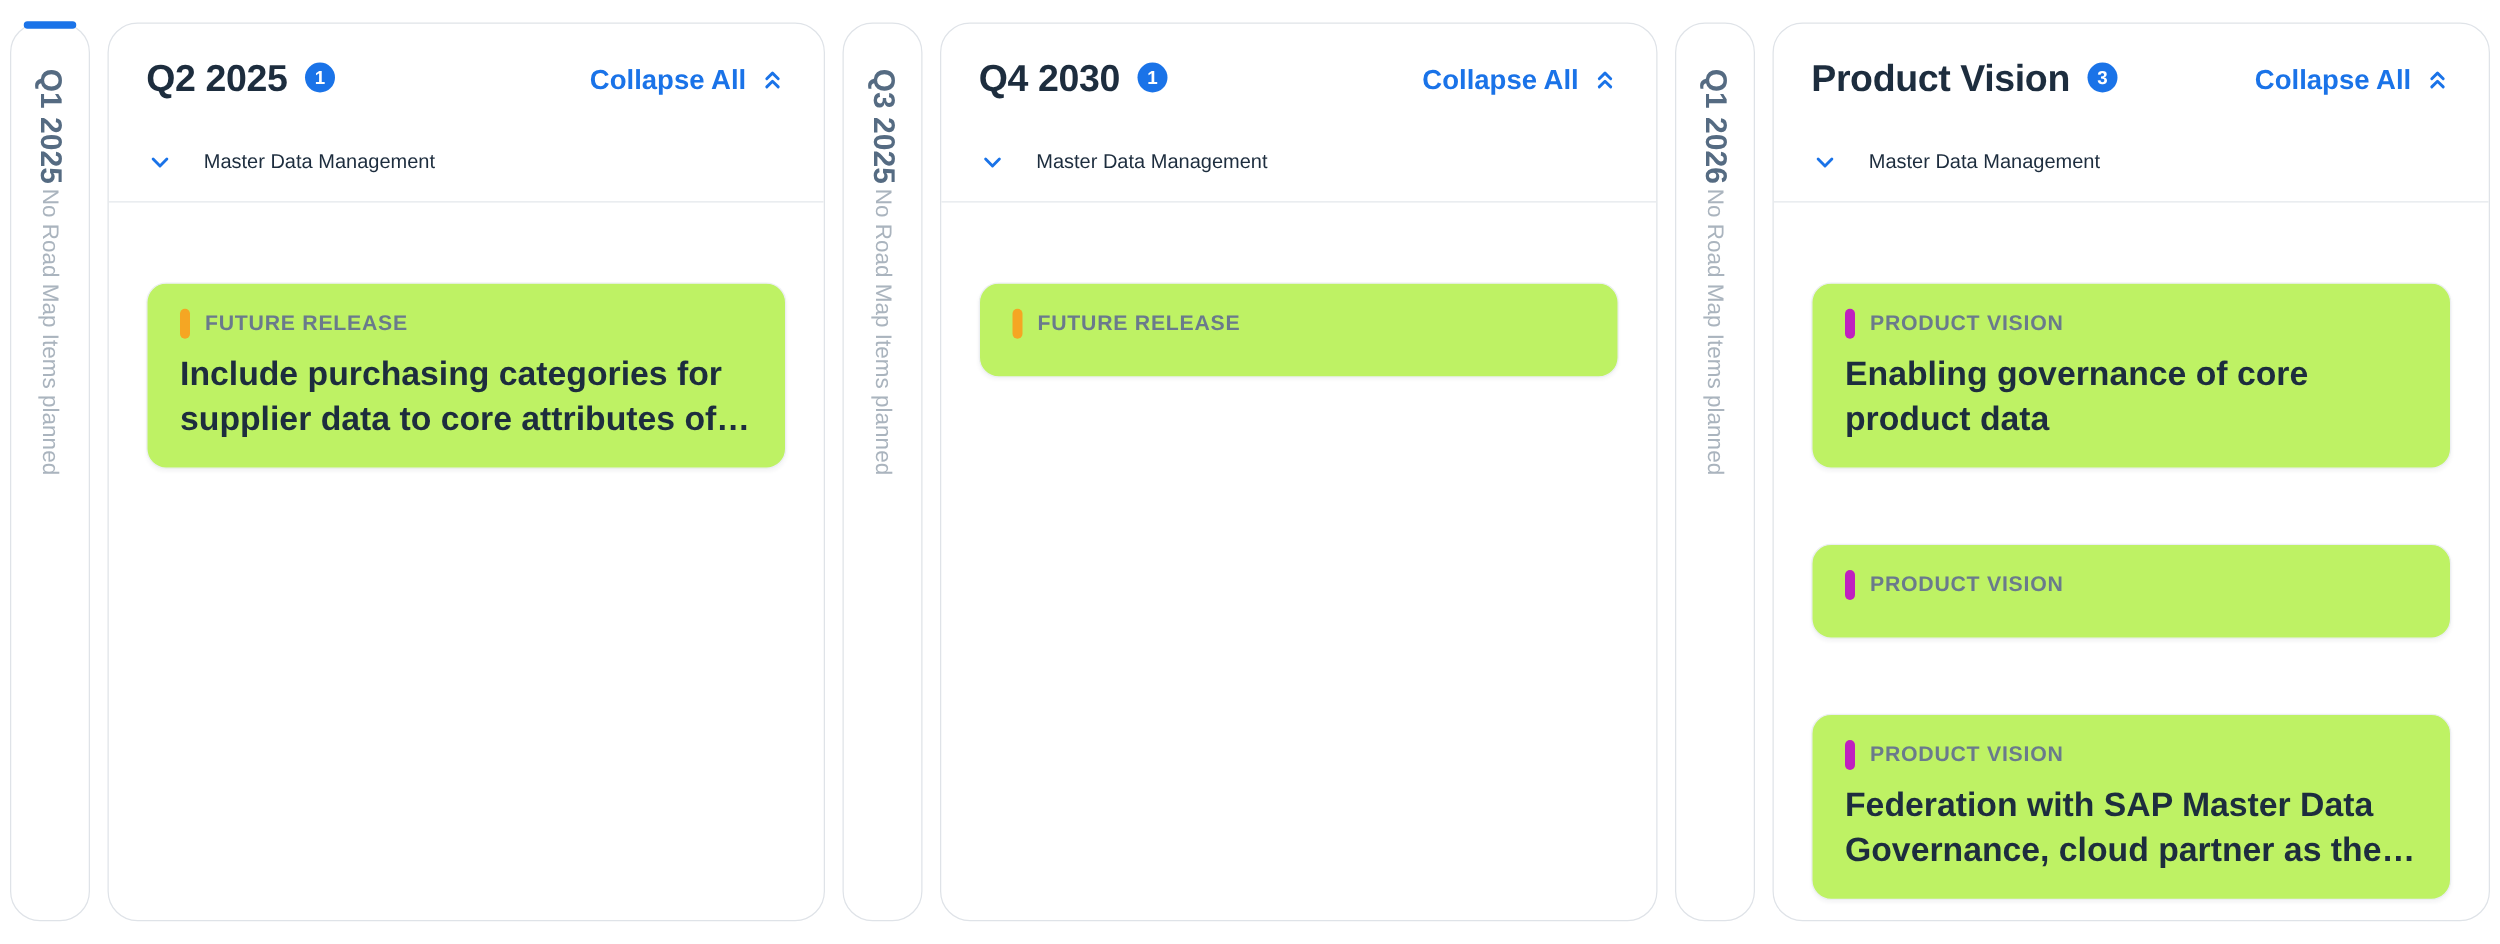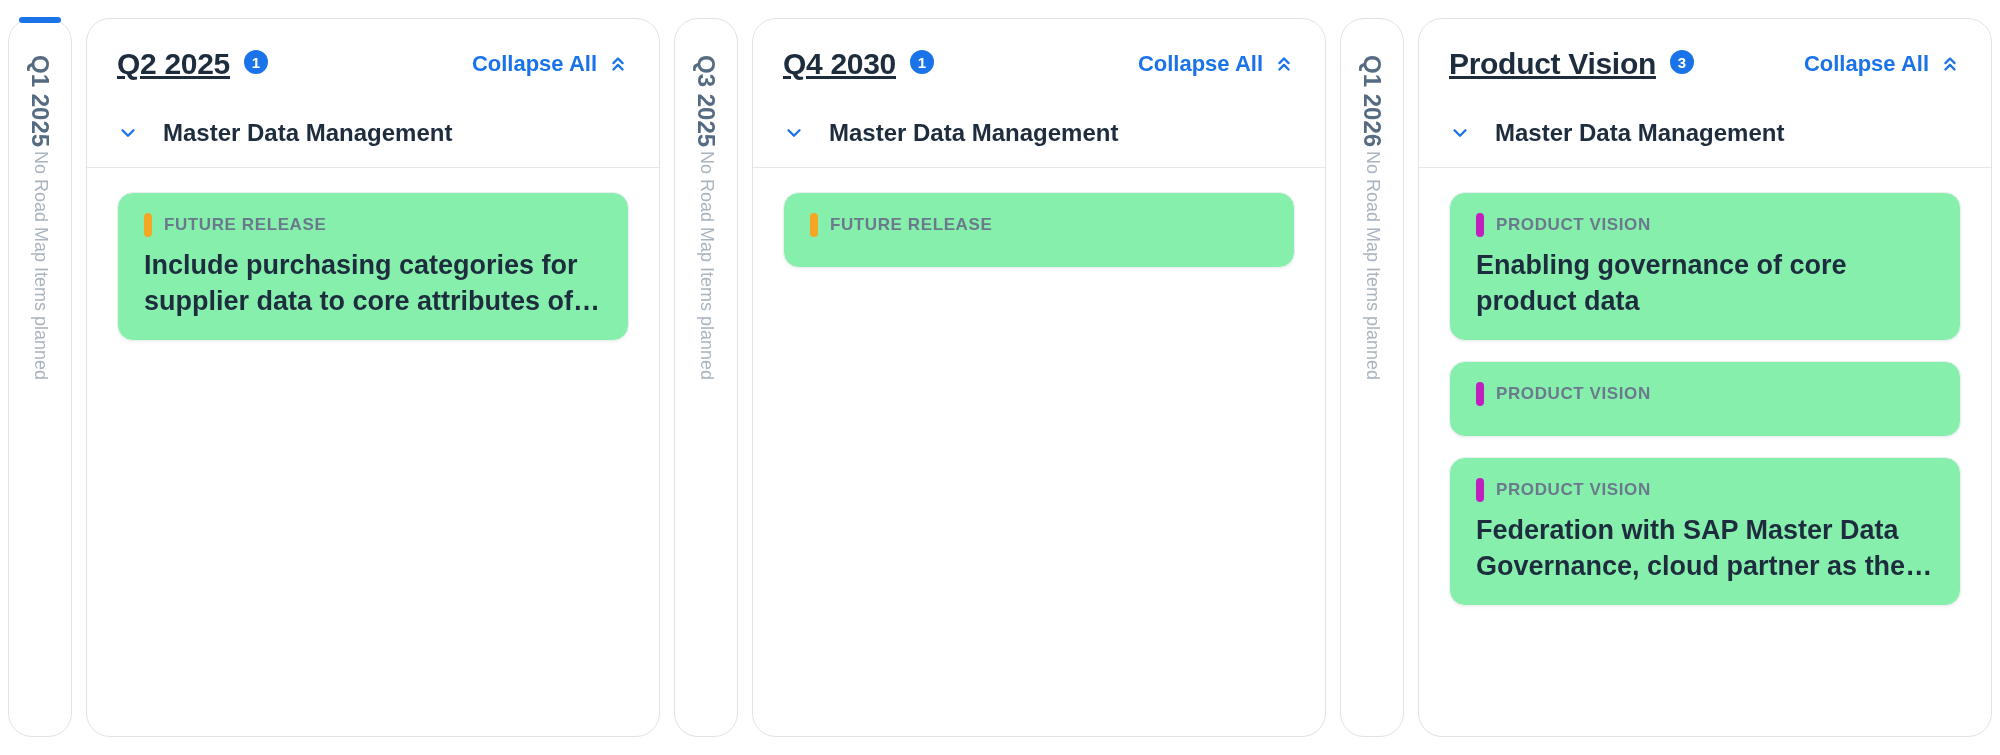--- a/index.html
+++ b/index.html
@@ -78,21 +78,20 @@
   .col-header {
     display: flex;
     align-items: center;
     padding: 28px 30px 8px 30px;
   }
   .col-title {
     font-size: 30px;
     font-weight: 800;
     letter-spacing: -0.3px;
     margin-right: 14px;
-    text-decoration: underline;
   }
   .count-badge {
     width: 24px;
     height: 24px;
     border-radius: 50%;
     background: #1a73e8;
     color: #fff;
     font-size: 15px;
     font-weight: 700;
     display: inline-flex;
@@ -115,44 +114,45 @@
 
   .section-header {
     display: flex;
     align-items: center;
     gap: 24px;
     padding: 30px 30px 20px 30px;
     cursor: pointer;
   }
   .section-header svg.chev { width: 22px; height: 22px; flex: 0 0 auto; }
   .section-title {
-    font-size: 24px;
-    font-weight: 700;
+    font-size: 16px;
+    font-weight: 400;
   }
   .divider {
     height: 1px;
     background: #e4e8ec;
     margin: 0 0;
   }
 
   .cards {
     padding: 24px 30px;
     display: flex;
     flex-direction: column;
     gap: 20px;
     overflow: hidden;
   }
   .card {
-    background: #86efac;
+    background: #bef264;
     border: 1px solid #eceff2;
     border-radius: 16px;
     padding: 20px 20px 20px 26px;
     box-shadow: 0 2px 3px rgba(20,30,40,0.04);
     position: relative;
     cursor: pointer;
+    margin-top: 40px;
   }
   .tag {
     display: flex;
     align-items: center;
     gap: 12px;
     margin-bottom: 10px;
   }
   .tag .pill {
     width: 8px;
     height: 24px;

